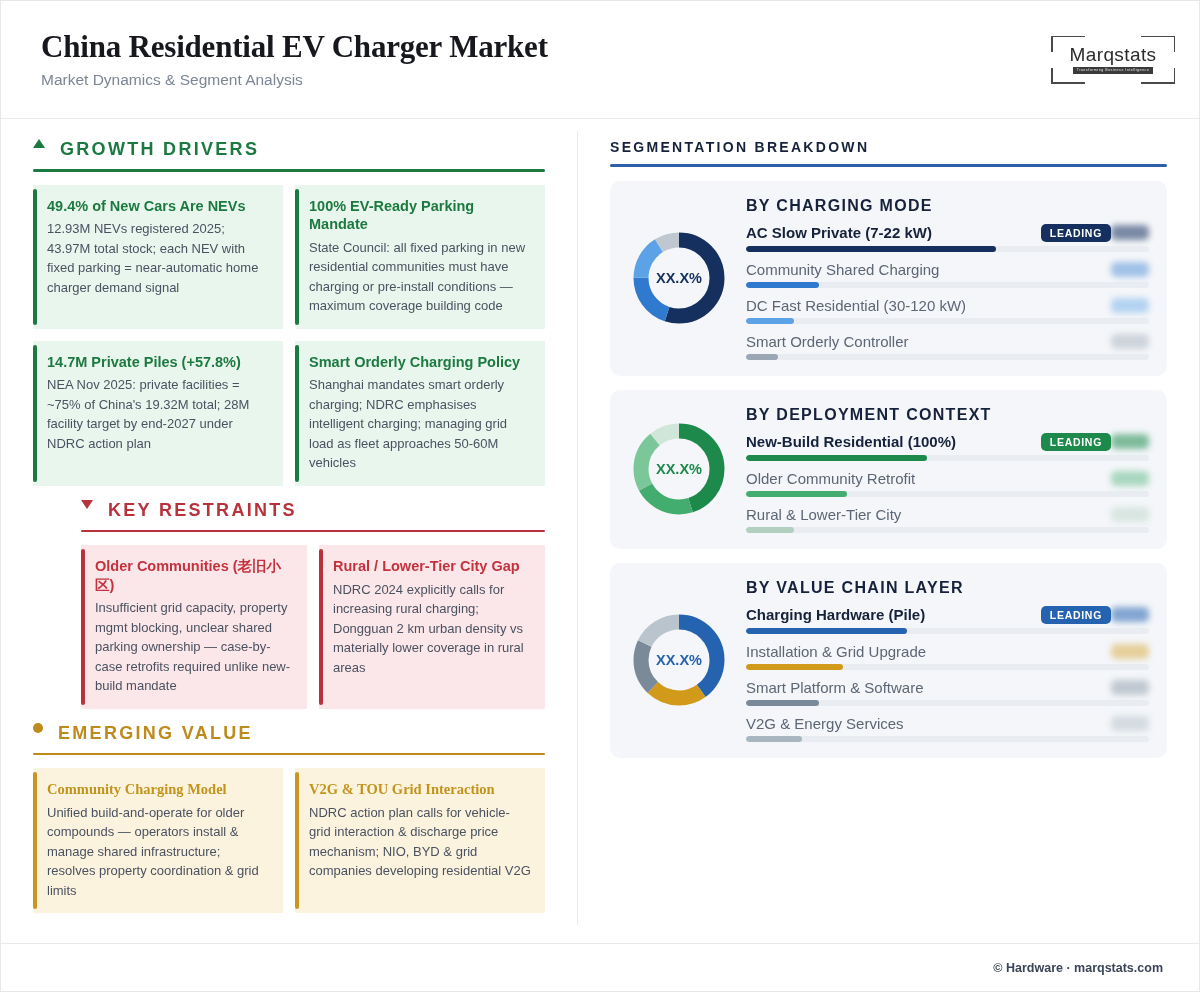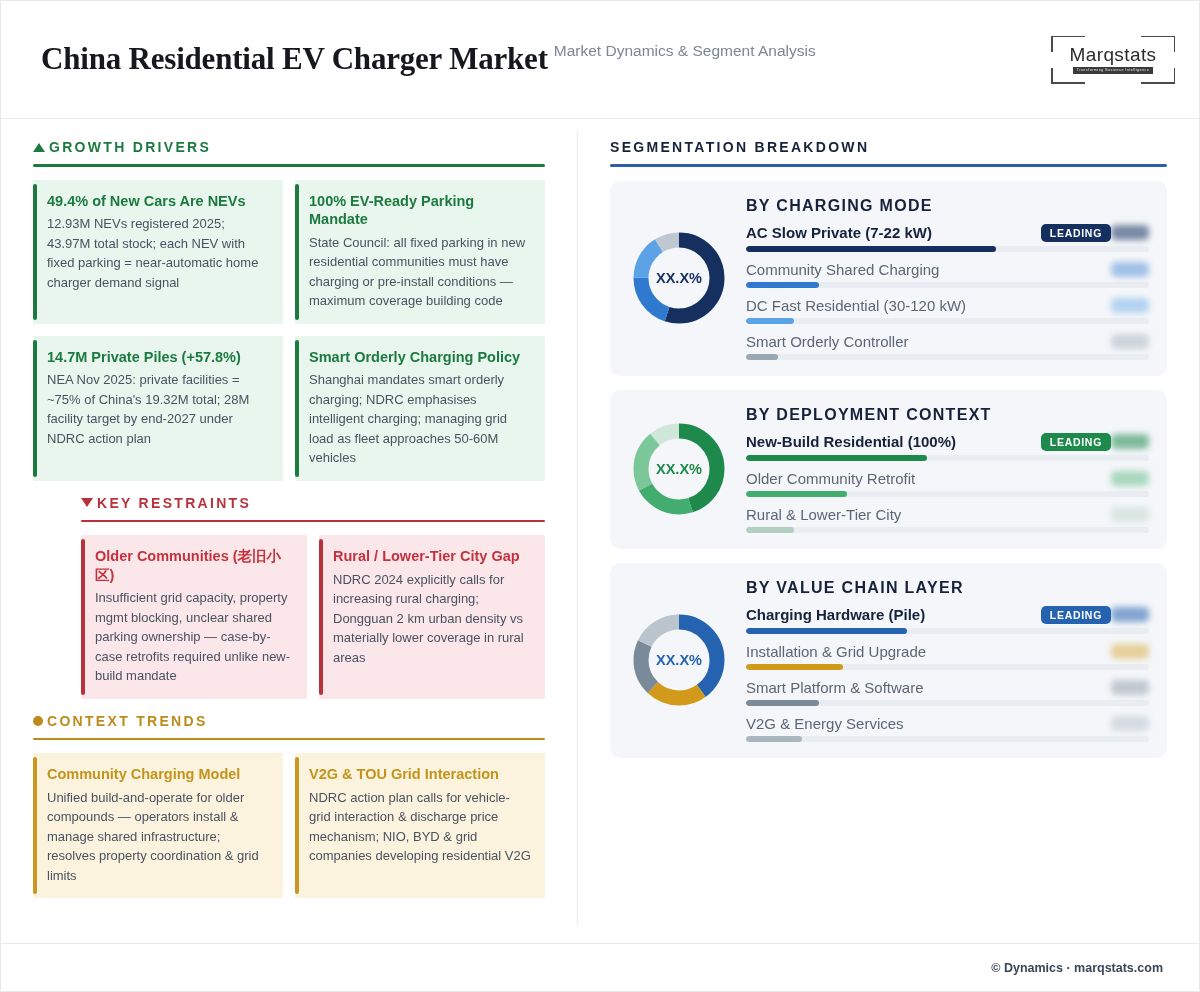--- a/index.html
+++ b/index.html
@@ -19,21 +19,21 @@
   }
 
   
   .header {
     height: 118px;
     border-bottom: 1px solid #e8eaee;
     display: flex; align-items: center; justify-content: space-between;
     padding: 0 24px 0 40px;
     flex: 0 0 auto;
   }
-  .header-left { display: flex; flex-direction: row; gap: 6px; }
+  .header-left { display: flex; flex-direction: column; gap: 6px; }
   .title {
     font-family: "Liberation Serif", serif;
     font-size: 31px; font-weight: 700; color: #16181d;
     letter-spacing: -0.2px; line-height: 1.1;
   }
   .subtitle { font-size: 15.5px; color: #7c8694; font-weight: 400; }
 
   .logo-box {
     width: 124px; height: 48px; position: relative;
     display: flex; align-items: center; justify-content: center;
@@ -62,22 +62,22 @@
   }
 
   
   .body { flex: 1 1 auto; display: flex; min-height: 0; }
   .left-pane { width: 576px; padding: 20px 32px 0 32px; flex: 0 0 auto; }
   .divider-v { width: 1px; background: #e8eaee; flex: 0 0 auto; margin: 12px 0 18px 0; }
   .right-pane { flex: 1 1 auto; padding: 20px 32px 0 32px; min-width: 0; }
 
   
   .sec-head {
-    display: flex; align-items: center; gap: 4px;
-    font-size: 14px; font-weight: 700; letter-spacing: 2.3px;
+    display: flex; align-items: flex-start; gap: 15px;
+    font-size: 18px; font-weight: 700; letter-spacing: 2.3px;
   }
   .sec-rule { height: 2.5px; border-radius: 2px; margin: 9px 0 13px 0; }
   .marker-tri-up {
     width: 0; height: 0;
     border-left: 6px solid transparent; border-right: 6px solid transparent;
     border-bottom: 9px solid currentColor;
   }
   .marker-tri-down {
     width: 0; height: 0;
     border-left: 6px solid transparent; border-right: 6px solid transparent;
@@ -112,21 +112,21 @@
   .rule-red   { background: #b8323c; }
   .rule-gold  { background: #bd8a1b; }
   .card-green { background: #e9f6ee; }
   .card-green .card-accent { background: #1c7a41; }
   .card-green .card-title { color: #1c7a41; }
   .card-red   { background: #fbe7e9; }
   .card-red .card-accent { background: #b8323c; }
   .card-red .card-title { color: #c4323e; }
   .card-gold  { background: #fcf3df; }
   .card-gold .card-accent { background: #c9971f; }
-  .card-gold .card-title { color: #c2941c; }
+  .card-gold .card-title { color: #c2941c; font-family: Liberation Serif, serif; }
 
   
   .seg-head {
     font-size: 14px; font-weight: 700; letter-spacing: 2.3px; color: #16223b;
   }
   .seg-rule { height: 2.5px; background: #2f5fa8; border-radius: 2px; margin: 9px 0 14px 0; }
 
   .seg-card {
     background: #f4f6f9;
     border-radius: 10px;
@@ -257,21 +257,21 @@
             <div class="card card-red">
               <div class="card-accent"></div>
               <div class="card-title">Rural / Lower-Tier City Gap</div>
               <div class="card-text">NDRC 2024 explicitly calls for increasing rural charging; Dongguan 2 km urban density vs materially lower coverage in rural areas</div>
             </div>
           </div>
         </div>
         <div style="margin-bottom: 14px;">
           <div class="sec-head t-gold">
             <span class="marker-dot"></span>
-            <span>CONTEXT TRENDS</span>
+            <span>EMERGING VALUE</span>
           </div>
           <div class="sec-rule rule-gold"></div>
           <div class="card-grid">
             <div class="card card-gold">
               <div class="card-accent"></div>
               <div class="card-title">Community Charging Model</div>
               <div class="card-text">Unified build-and-operate for older compounds — operators install &amp; manage shared infrastructure; resolves property coordination &amp; grid limits</div>
             </div>
             <div class="card card-gold">
               <div class="card-accent"></div>
@@ -431,16 +431,16 @@
                 </div>
               </div>
             </div>
           </div>
         </div>
     </div>
 
   </div>
 
   <div class="footer">
-    <span>© Dynamics · marqstats.com</span>
+    <span>© Hardware · marqstats.com</span>
   </div>
 
 </div>
 
 </body></html>

